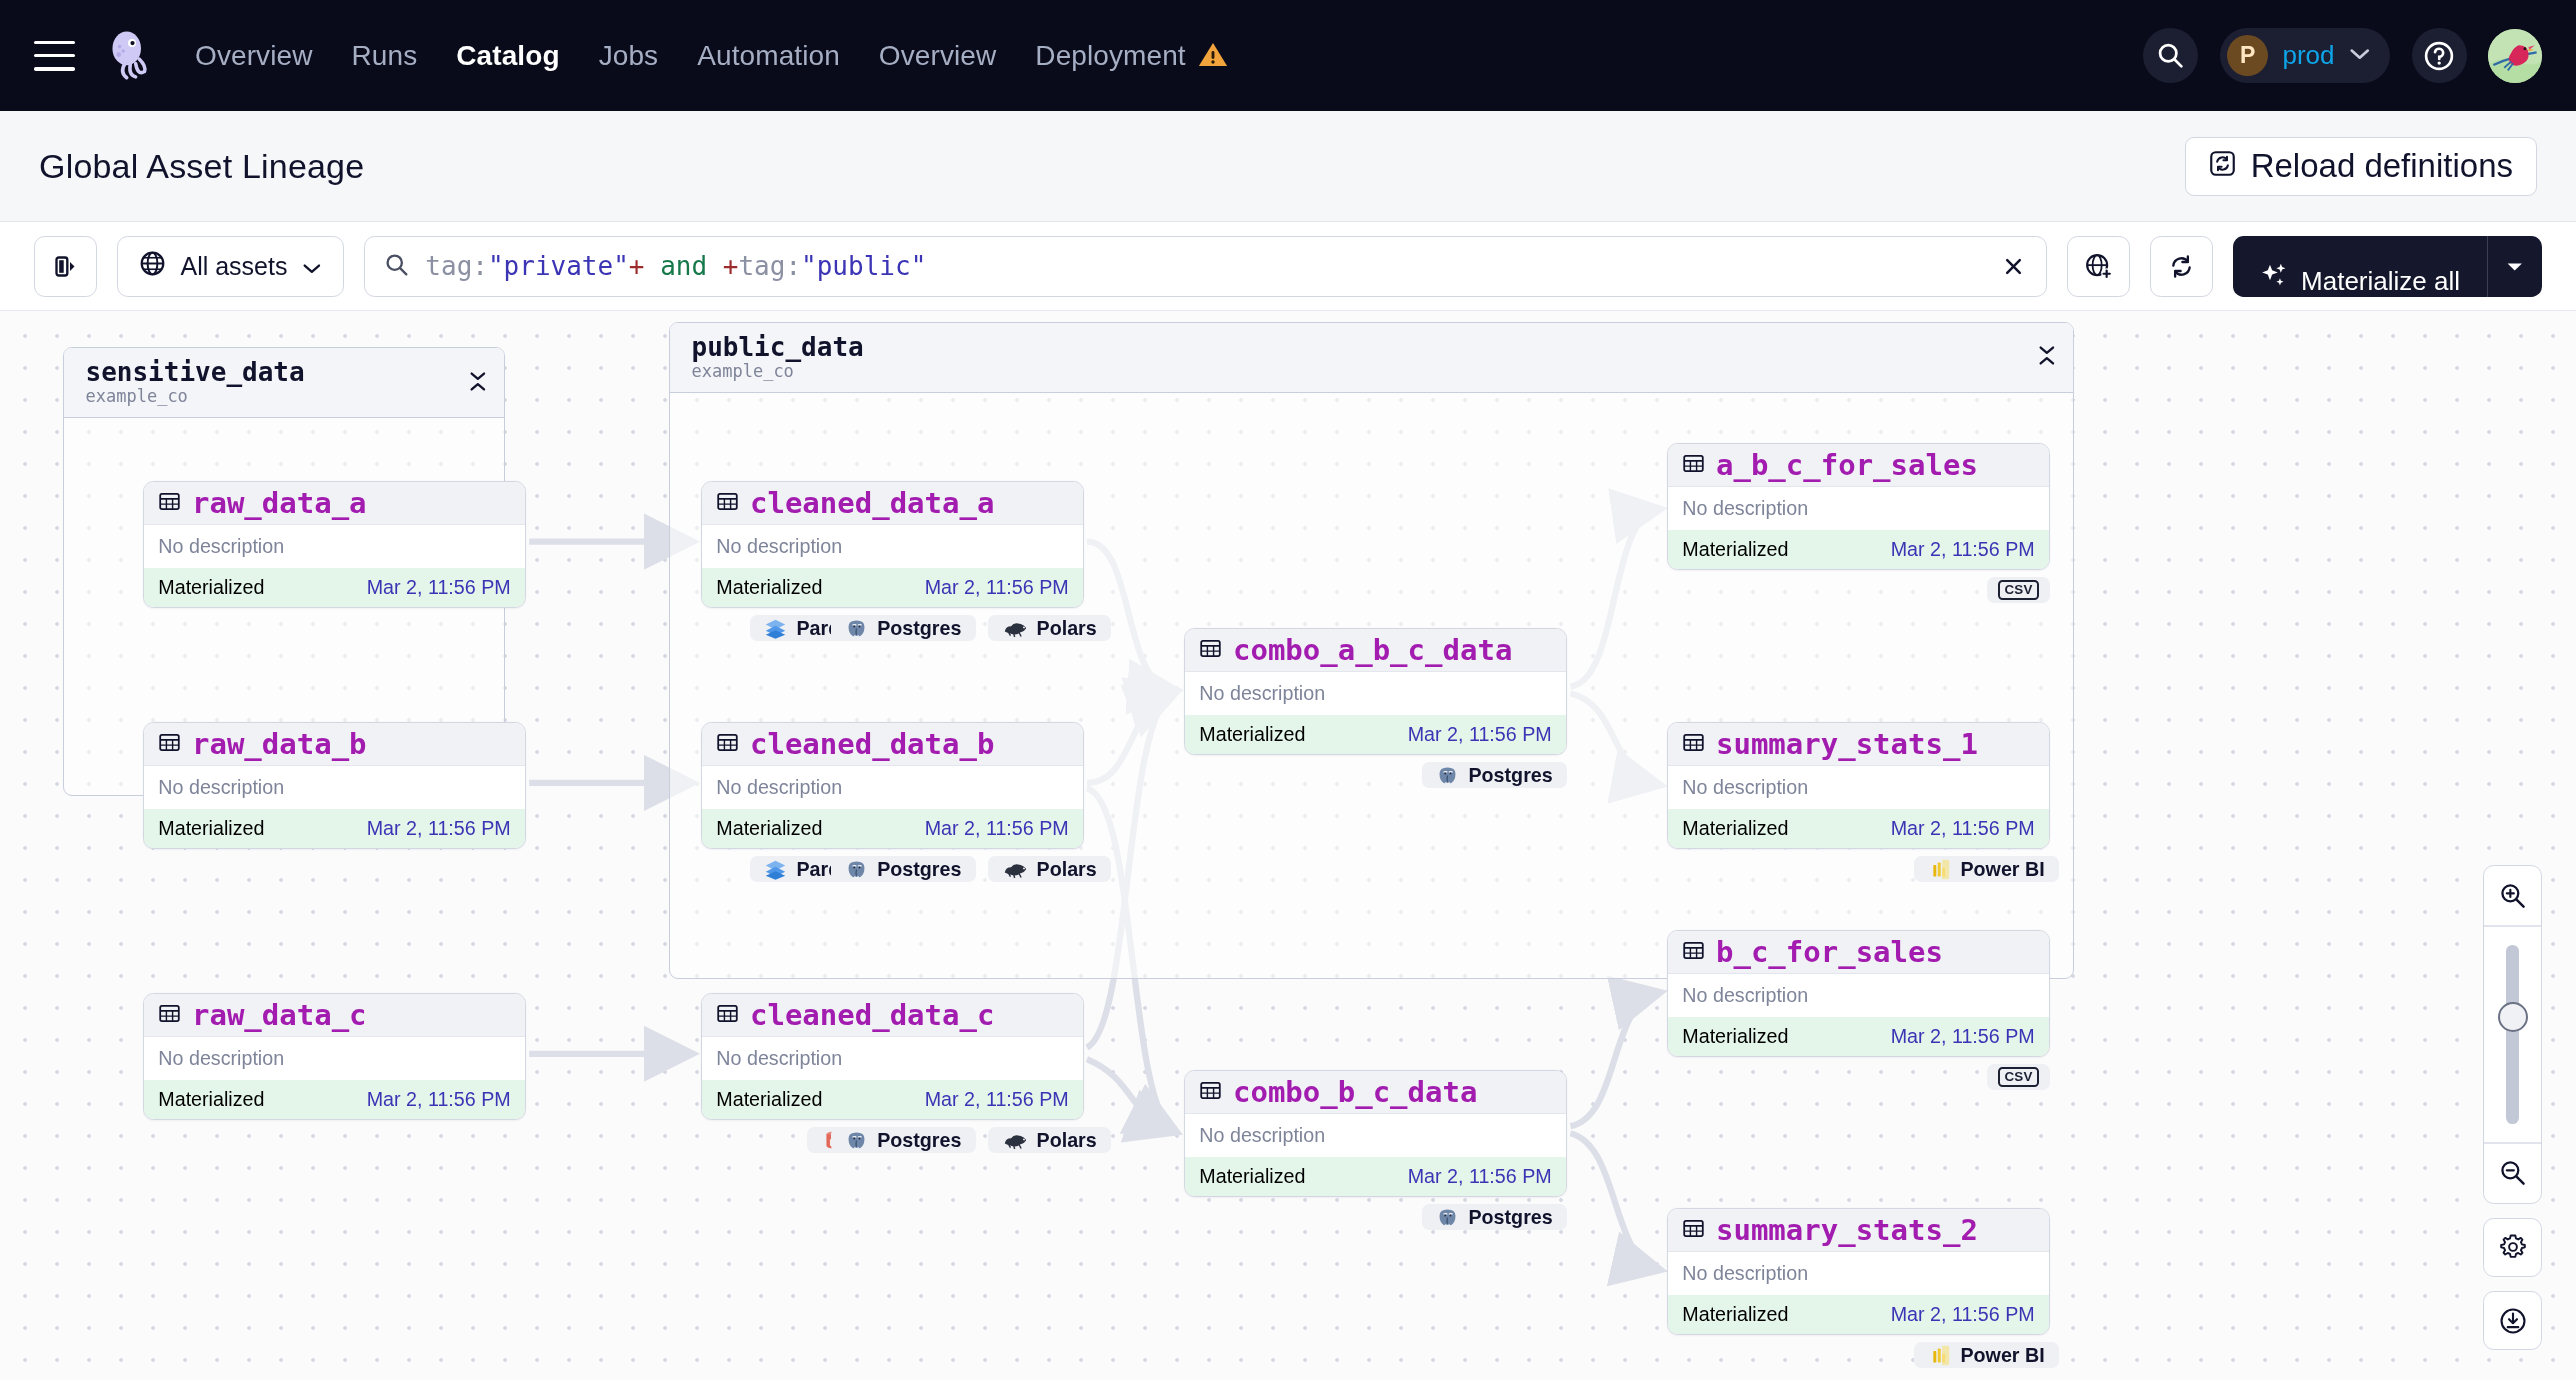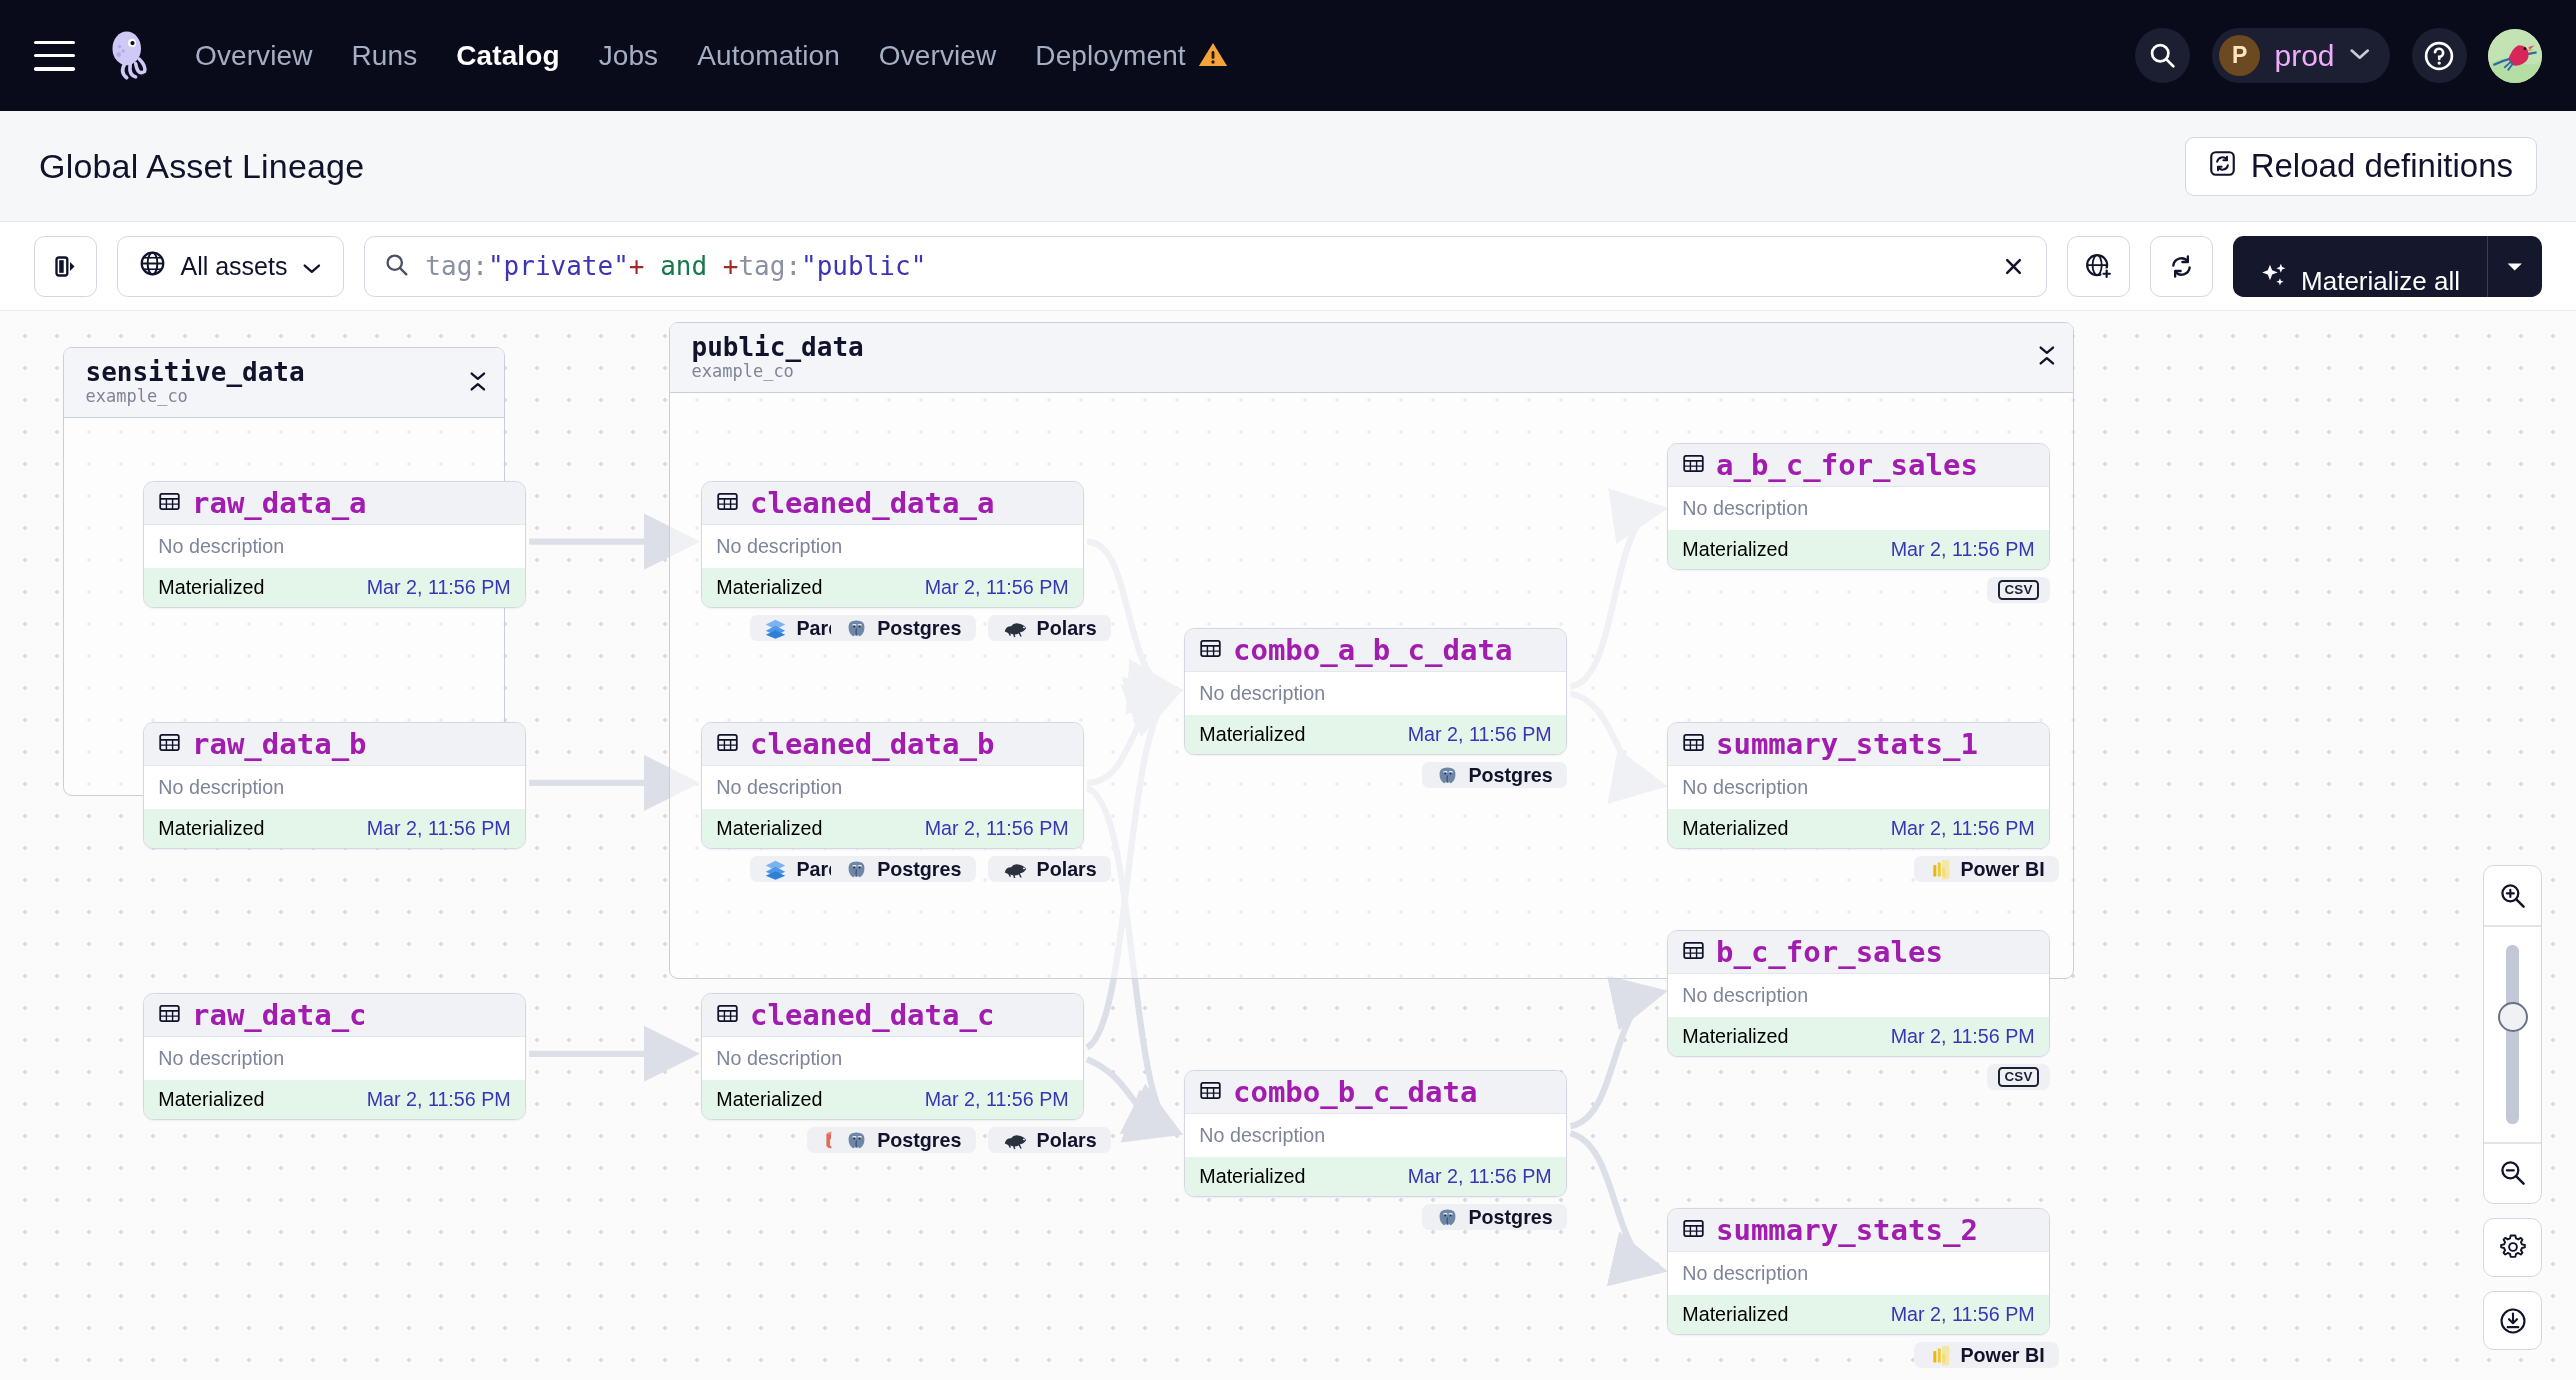--- a/index.html
+++ b/index.html
@@ -30,21 +30,21 @@
   }
   .deploy-pill {
     height: 55px; border-radius: 28px; background: #1b1f31; display: flex;
     align-items: center; padding: 0 19.7px 0 7.2px; gap: 14.3px; cursor: pointer;
   }
   .deploy-avatar {
     width: 41px; height: 41px; border-radius: 50%; background: #6b4a22;
     color: #ffe7c4; font-size: 23px; font-weight: 700;
     display: flex; align-items: center; justify-content: center;
   }
-  .deploy-name { color: #f0abfc; font-size: 30px; }
+  .deploy-name { color: #0ea5e9; font-size: 26px; }
   .user-avatar {
     width: 54px; height: 54px; border-radius: 50%; overflow: hidden;
     background: #b7ddb0; cursor: pointer;
   }
 
   
   .pagehead {
     position: absolute; top: 111px; left: 0; width: 2576px; height: 111px;
     background: #f6f7f9; border-bottom: 1.8px solid #e3e6ed;
     display: flex; align-items: center; padding: 0 39px;

